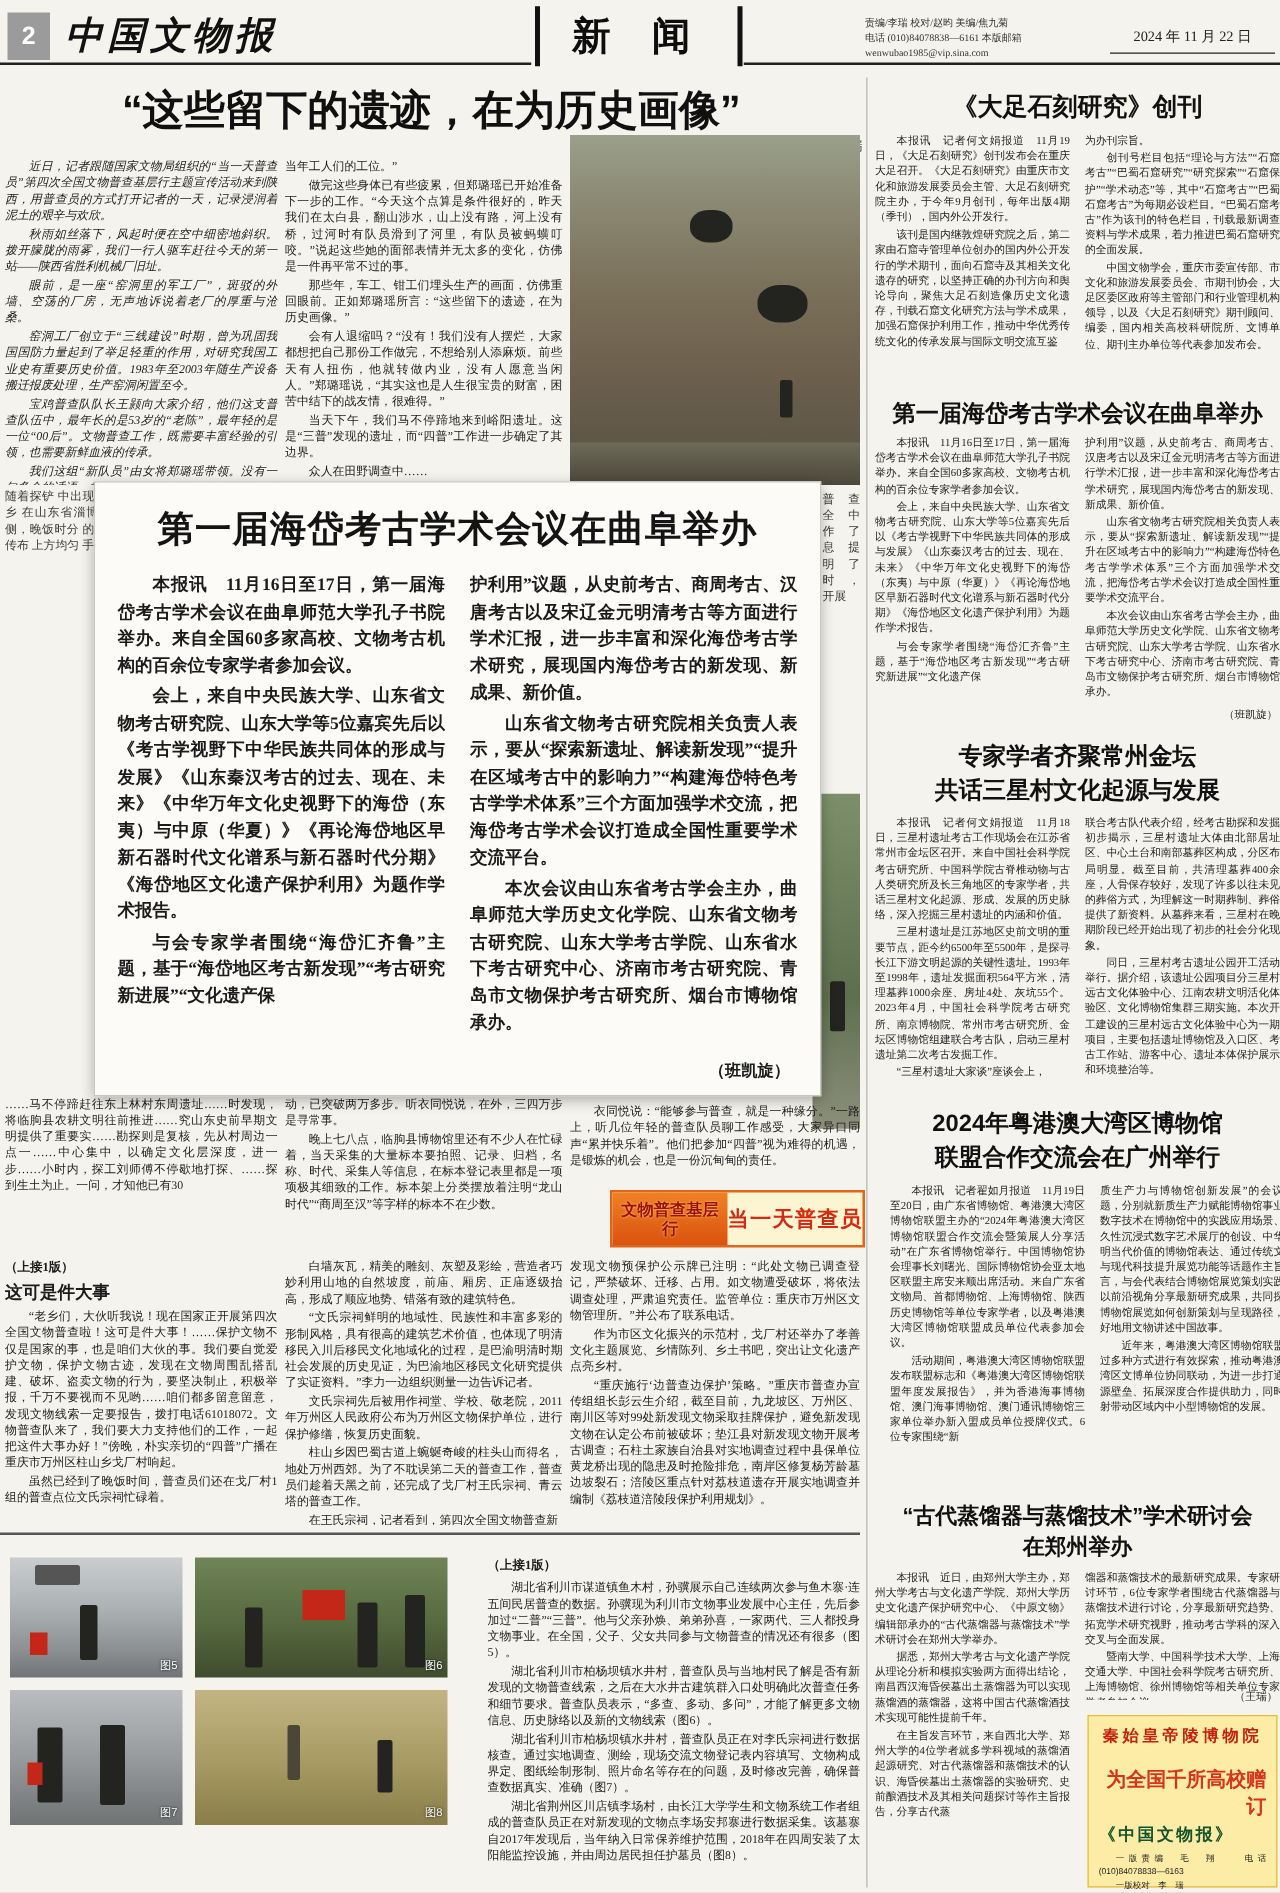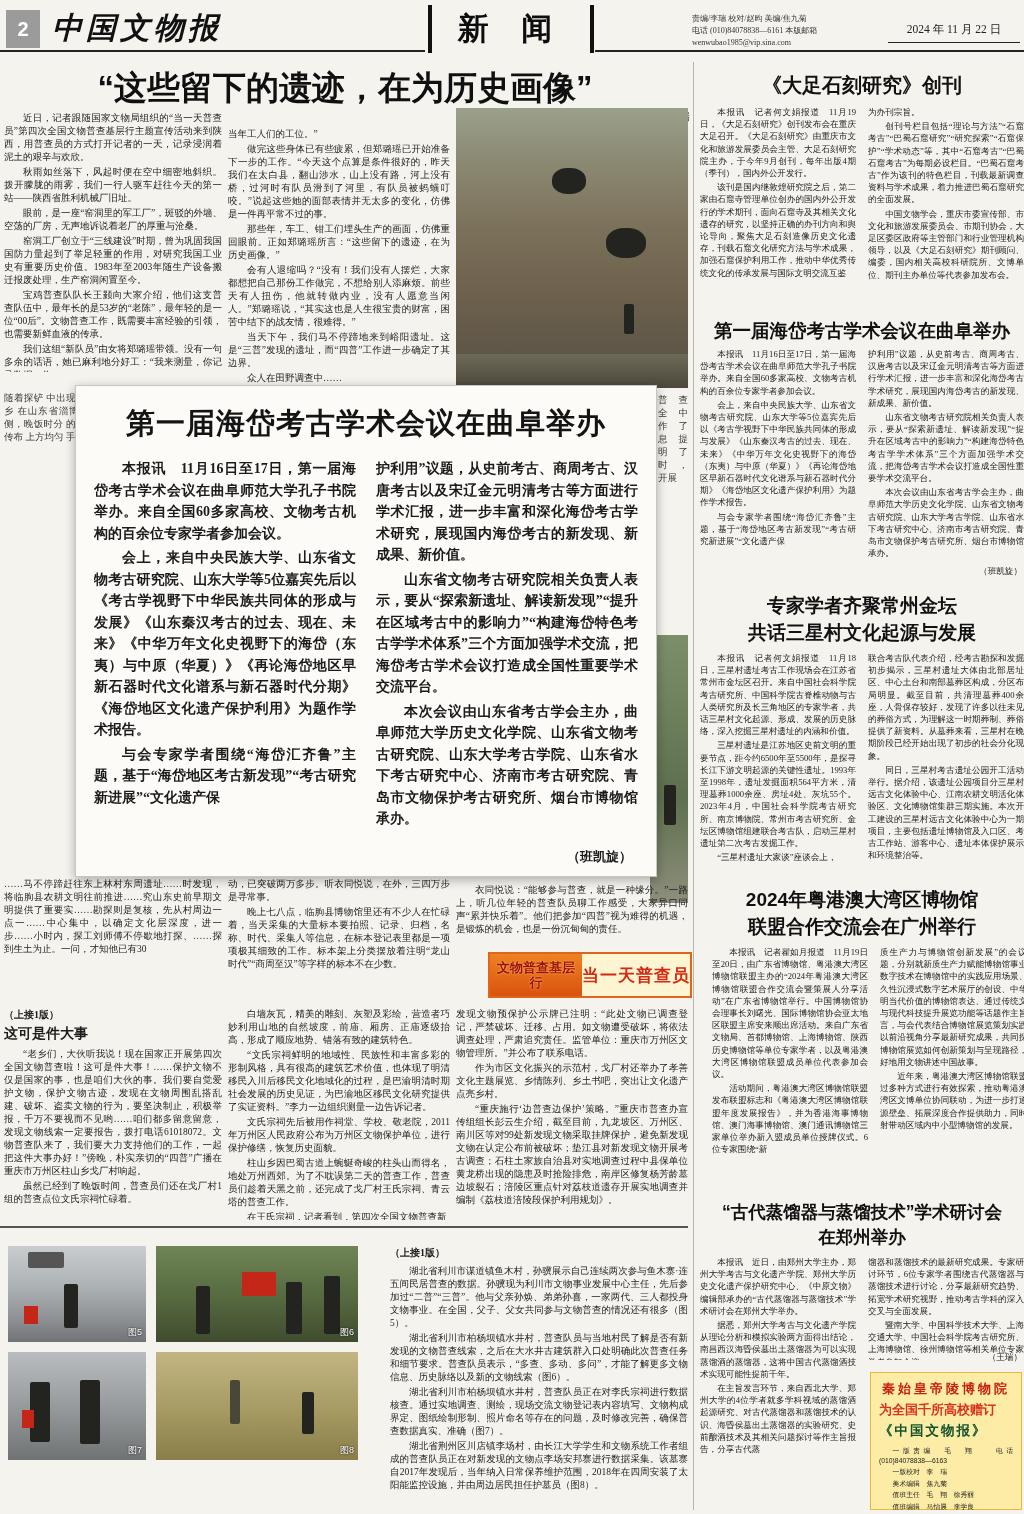--- a/index.html
+++ b/index.html
@@ -65,21 +65,21 @@
   .sb-title{width:324px;text-align:center;font-family:"Liberation Sans",sans-serif;font-weight:900;color:#111;}
   .sb-cols{display:flex;gap:12px;}
   .sb-col{width:156px;overflow:hidden;font-size:8.6px;line-height:12.2px;}
   .sb-byline{text-align:right;}
   .vline{background:#b9b6b0;}
   
   .adbox{left:870px;top:1372px;width:152px;height:138px;background:#fdeca6;border:1px solid #e6b93c;
          box-sizing:border-box;padding:7px 8px;z-index:4;}
   .ad1{color:#c51f10;font-family:"Liberation Sans",sans-serif;font-weight:900;font-size:13px;
        letter-spacing:3px;text-align:center;}
-  .ad2{color:#d8331b;font-size:13px;font-weight:bold;text-align:left;margin-top:3px;}
+  .ad2{color:#d8331b;font-size:16px;font-weight:bold;text-align:right;margin-top:16px;}
   .ad3{color:#14532d;font-family:"Liberation Sans",sans-serif;font-weight:900;font-size:13.5px;
        letter-spacing:2px;text-align:left;margin-top:3px;}
   .ad-staff{margin-top:6px;font-size:6.8px;line-height:9.6px;color:#222;font-family:"Liberation Sans",sans-serif;}
 </style>
 </head>
 <body>
 
 <div id="page">
 
   <div class="abs pagenum">2</div>
@@ -94,21 +94,21 @@
     <div>责编/李瑞  校对/赵昀  美编/焦九菊</div>
     <div>电话 (010)84078838—6161  本版邮箱 wenwubao1985@vip.sina.com</div>
   </div>
   <div class="abs date">2024 年 11 月 22 日</div>
   <div class="abs rule" style="left:888px;top:42px;width:132px;height:1px;"></div>
   <div class="abs rule" style="left:595px;top:50px;width:429px;height:2px;"></div>
 
   <div class="abs main-title">“这些留下的遗迹，在为历史画像”</div>
   <div class="abs main-byline">李翔 李瑞</div>
 
-  <div class="abs bodycol" style="left:4px;top:112px;width:218px;height:260px;">
+  <div class="abs bodycol" style="left:4px;top:128px;width:218px;height:260px;font-style:italic;">
       <p class="para">近日，记者跟随国家文物局组织的“当一天普查员”第四次全国文物普查基层行主题宣传活动来到陕西，用普查员的方式打开记者的一天，记录浸润着泥土的艰辛与欢欣。</p>
       <p class="para">秋雨如丝落下，风起时便在空中细密地斜织。拨开朦胧的雨雾，我们一行人驱车赶往今天的第一站——陕西省胜利机械厂旧址。</p>
       <p class="para">眼前，是一座“窑洞里的军工厂”，斑驳的外墙、空荡的厂房，无声地诉说着老厂的厚重与沧桑。</p>
       <p class="para">窑洞工厂创立于“三线建设”时期，曾为巩固我国国防力量起到了举足轻重的作用，对研究我国工业史有重要历史价值。1983年至2003年随生产设备搬迁报废处理，生产窑洞闲置至今。</p>
       <p class="para">宝鸡普查队队长王颢向大家介绍，他们这支普查队伍中，最年长的是53岁的“老陈”，最年轻的是一位“00后”。文物普查工作，既需要丰富经验的引领，也需要新鲜血液的传承。</p>
       <p class="para">我们这组“新队员”由女将郑璐瑶带领。没有一句多余的话语，她已麻利地分好工：“我来测量，你记录数据，你……</p>
     </div>
   <div class="abs bodycol" style="left:228px;top:128px;width:222px;height:260px;">
       <p class="para noindent">当年工人们的工位。”</p>
       <p class="para">做完这些身体已有些疲累，但郑璐瑶已开始准备下一步的工作。“今天这个点算是条件很好的，昨天我们在太白县，翻山涉水，山上没有路，河上没有桥，过河时有队员滑到了河里，有队员被蚂蟥叮咬。”说起这些她的面部表情并无太多的变化，仿佛是一件再平常不过的事。</p>

